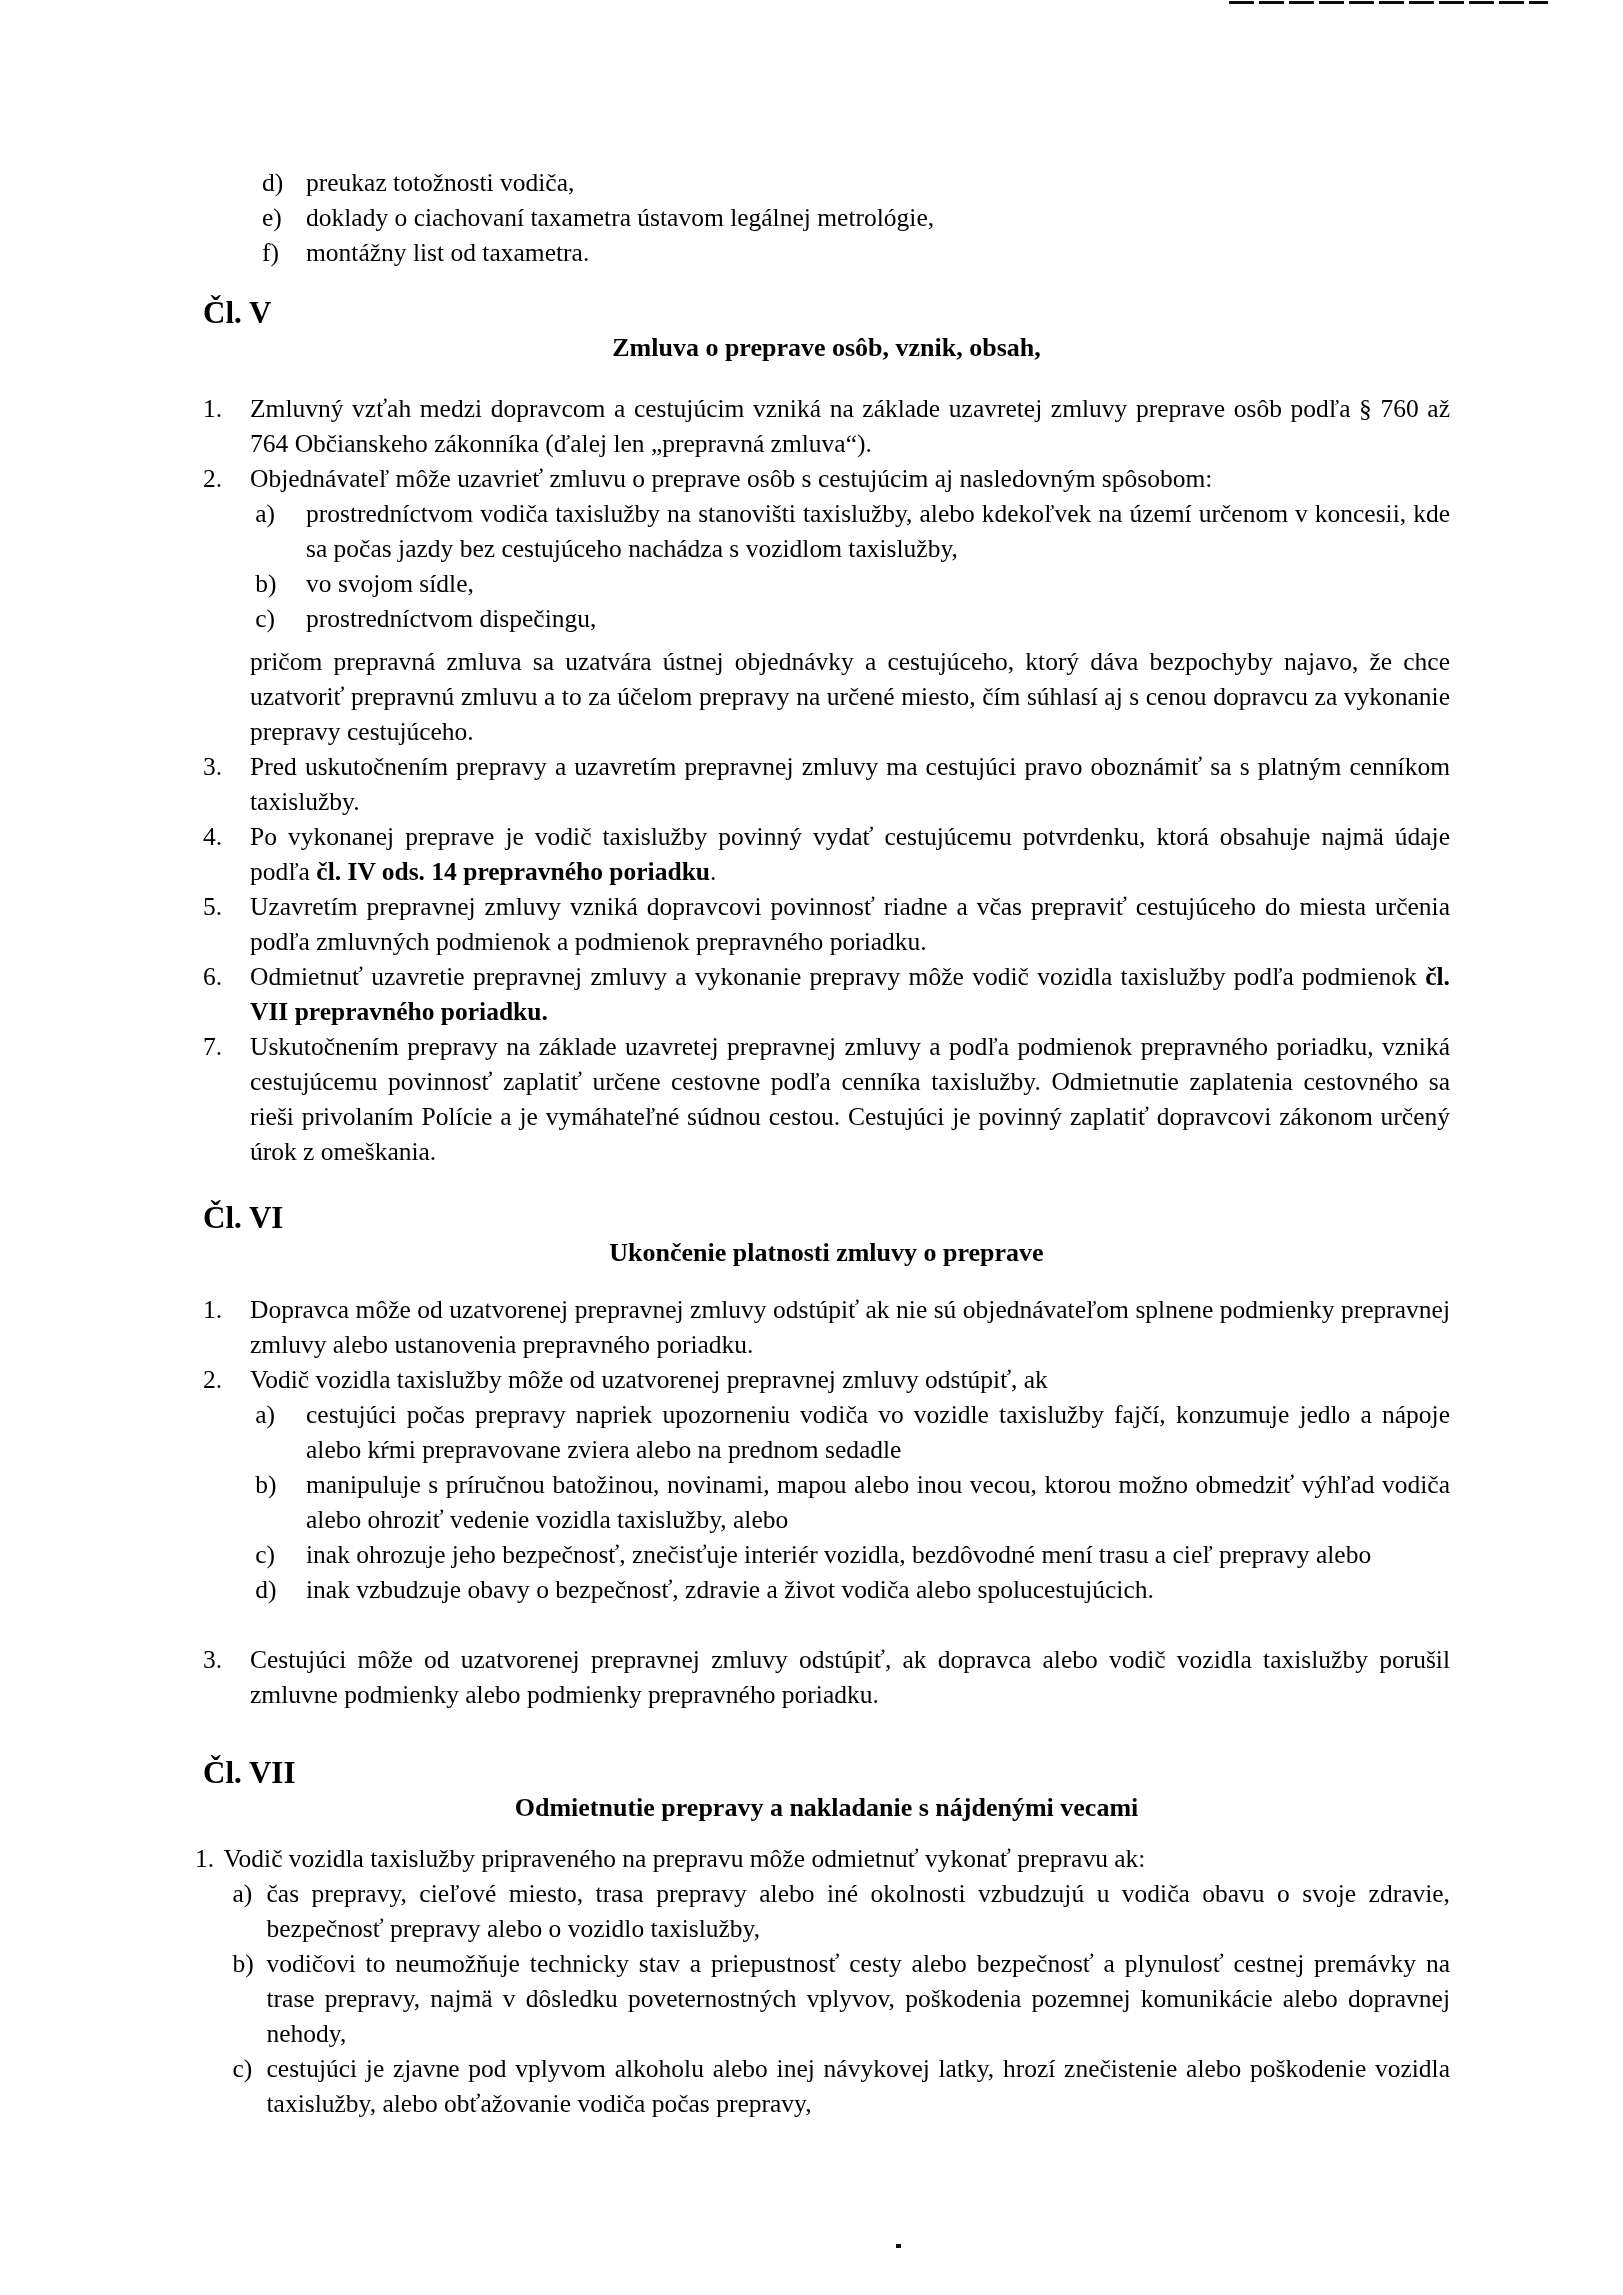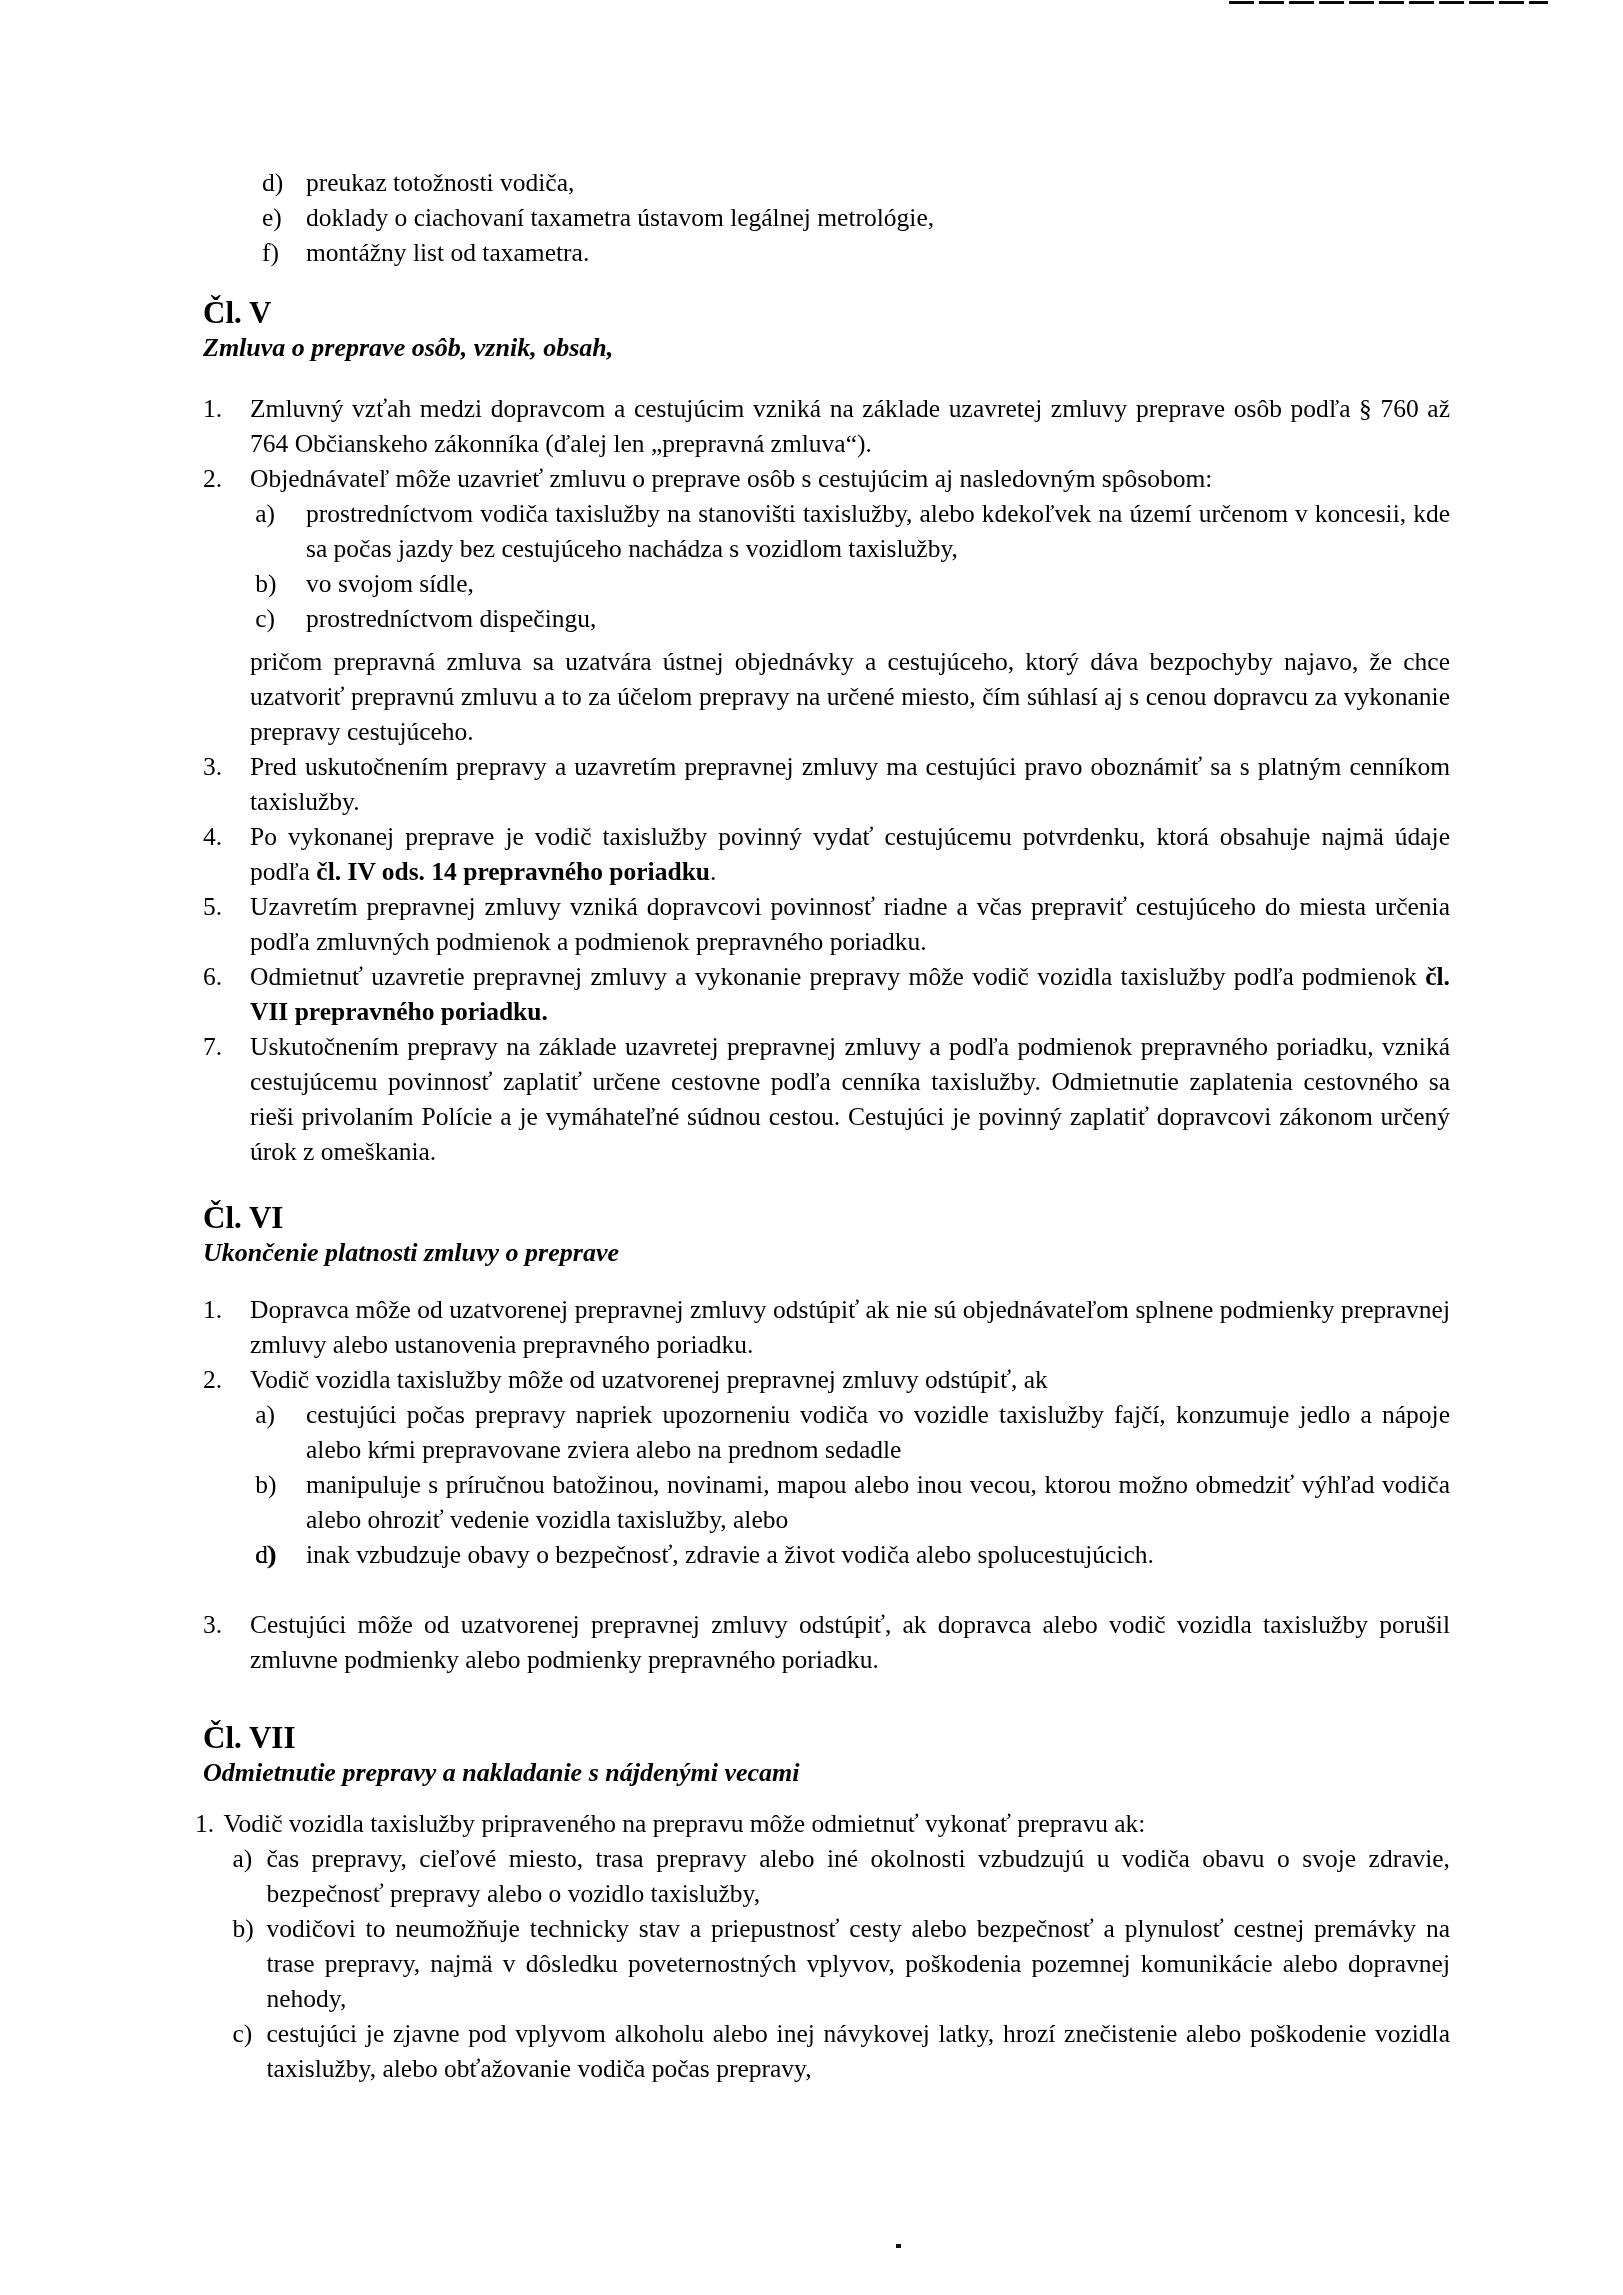--- a/index.html
+++ b/index.html
@@ -37,24 +37,23 @@
     width:1247px;
   }
   .row-letter{position:relative;padding-left:103px;}
   .row-letter .lbl{position:absolute;left:59px;}
   .article-heading{
     font-weight:bold;
     font-size:31px;
     margin-top:25px;
   }
   .article-subtitle{
-    text-align:left;
+    text-align:center;
     font-weight:bold;
     font-size:26px;
-    font-style:italic;
   }
   .numlist{margin-top:26px;}
   .numlist-vi{margin-top:21.6px;}
   .numlist-vii{margin-top:16px;}
   .num-item{
     position:relative;
     padding-left:47px;
     text-align:justify;
   }
   .num-item > .num{position:absolute;left:0;top:0;}
@@ -179,20 +178,21 @@
         <div class="sub-item">
           <span class="lbl">a)</span>
           <span>cestujúci počas prepravy napriek upozorneniu vodiča vo vozidle taxislužby fajčí, konzumuje jedlo a nápoje alebo kŕmi prepravovane zviera alebo na prednom sedadle</span>
         </div>
         <div class="sub-item">
           <span class="lbl">b)</span>
           <span>manipuluje s príručnou batožinou, novinami, mapou alebo inou vecou, ktorou možno obmedziť výhľad vodiča alebo ohroziť vedenie vozidla taxislužby, alebo</span>
         </div>
         <div class="sub-item">
           <span class="lbl">c)</span>
+          <span>inak ohrozuje jeho bezpečnosť, znečisťuje interiér vozidla, bezdôvodné mení trasu a cieľ prepravy alebo</span>
         </div>
         <div class="sub-item">
           <span class="lbl">d)</span>
           <span>inak vzbudzuje obavy o bezpečnosť, zdravie a život vodiča alebo spolucestujúcich.</span>
         </div>
       </div>
 
       <div class="num-item gap-before">
         <span class="num">3.</span>
         <span>Cestujúci môže od uzatvorenej prepravnej zmluvy odstúpiť, ak dopravca alebo vodič vozidla taxislužby porušil zmluvne podmienky alebo podmienky prepravného poriadku.</span>

